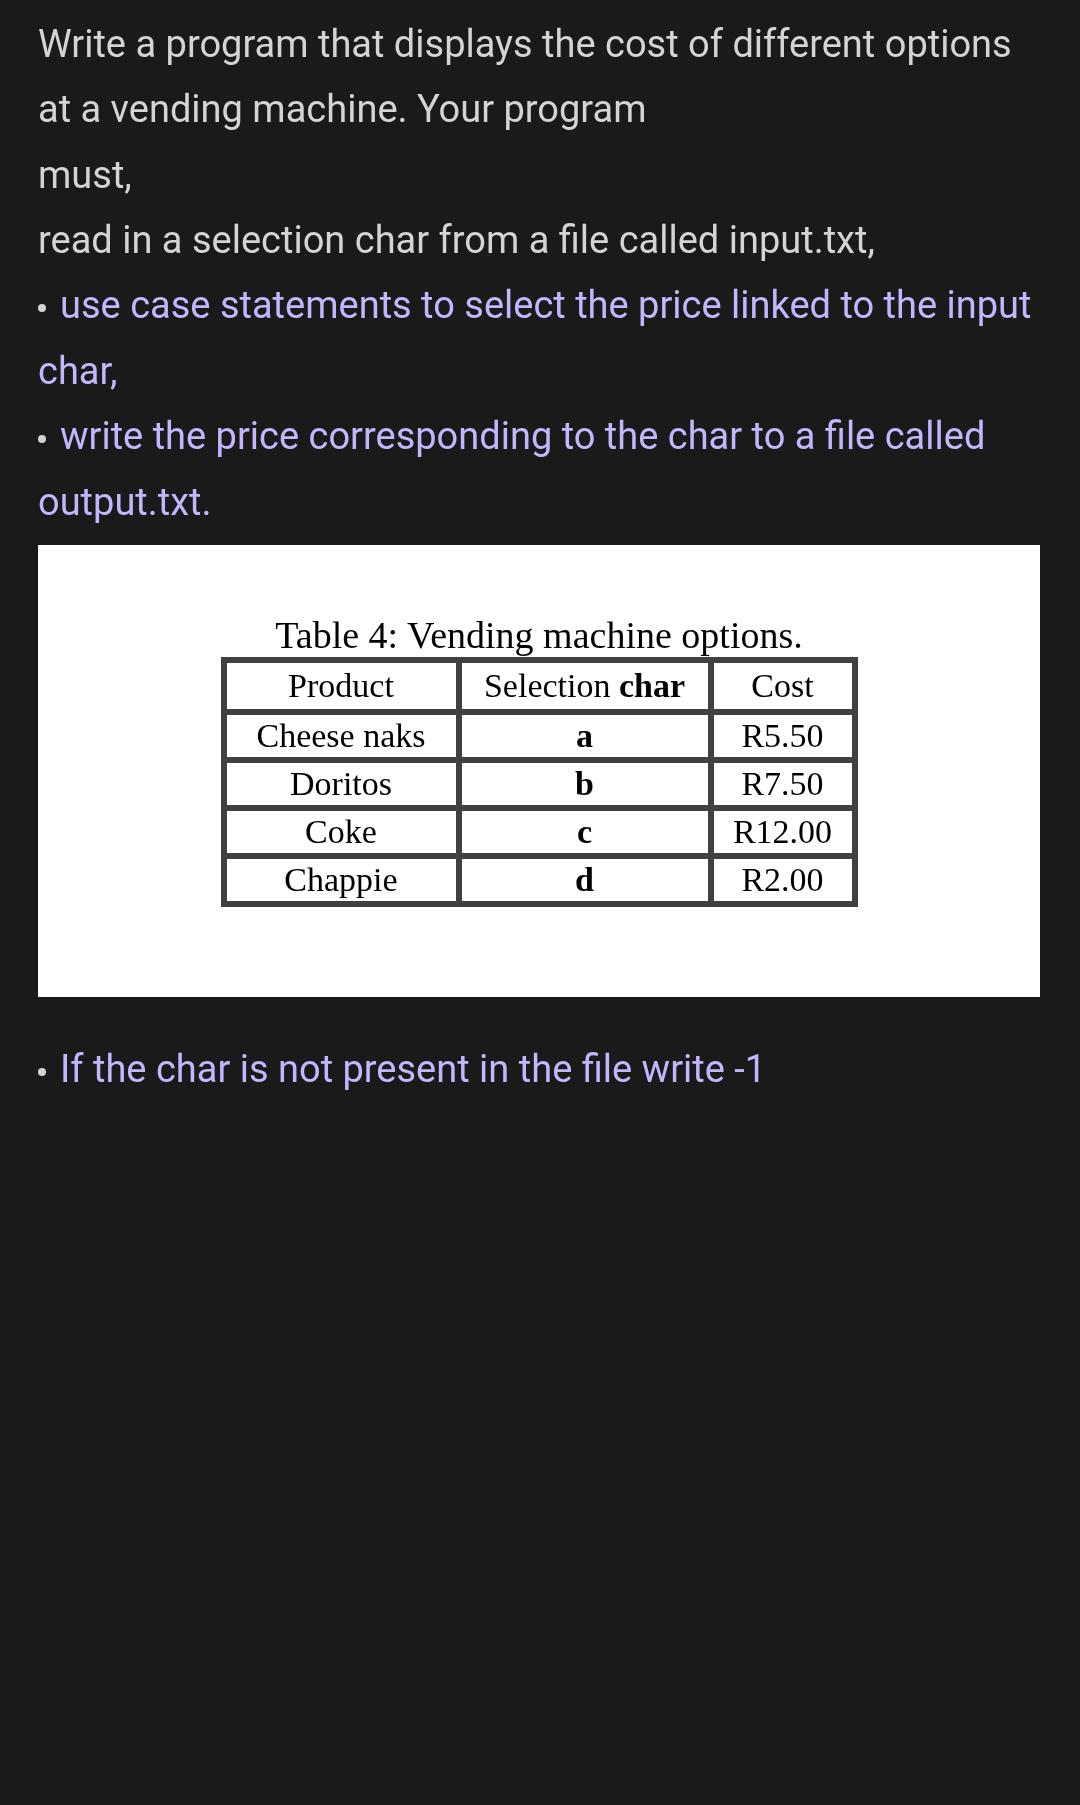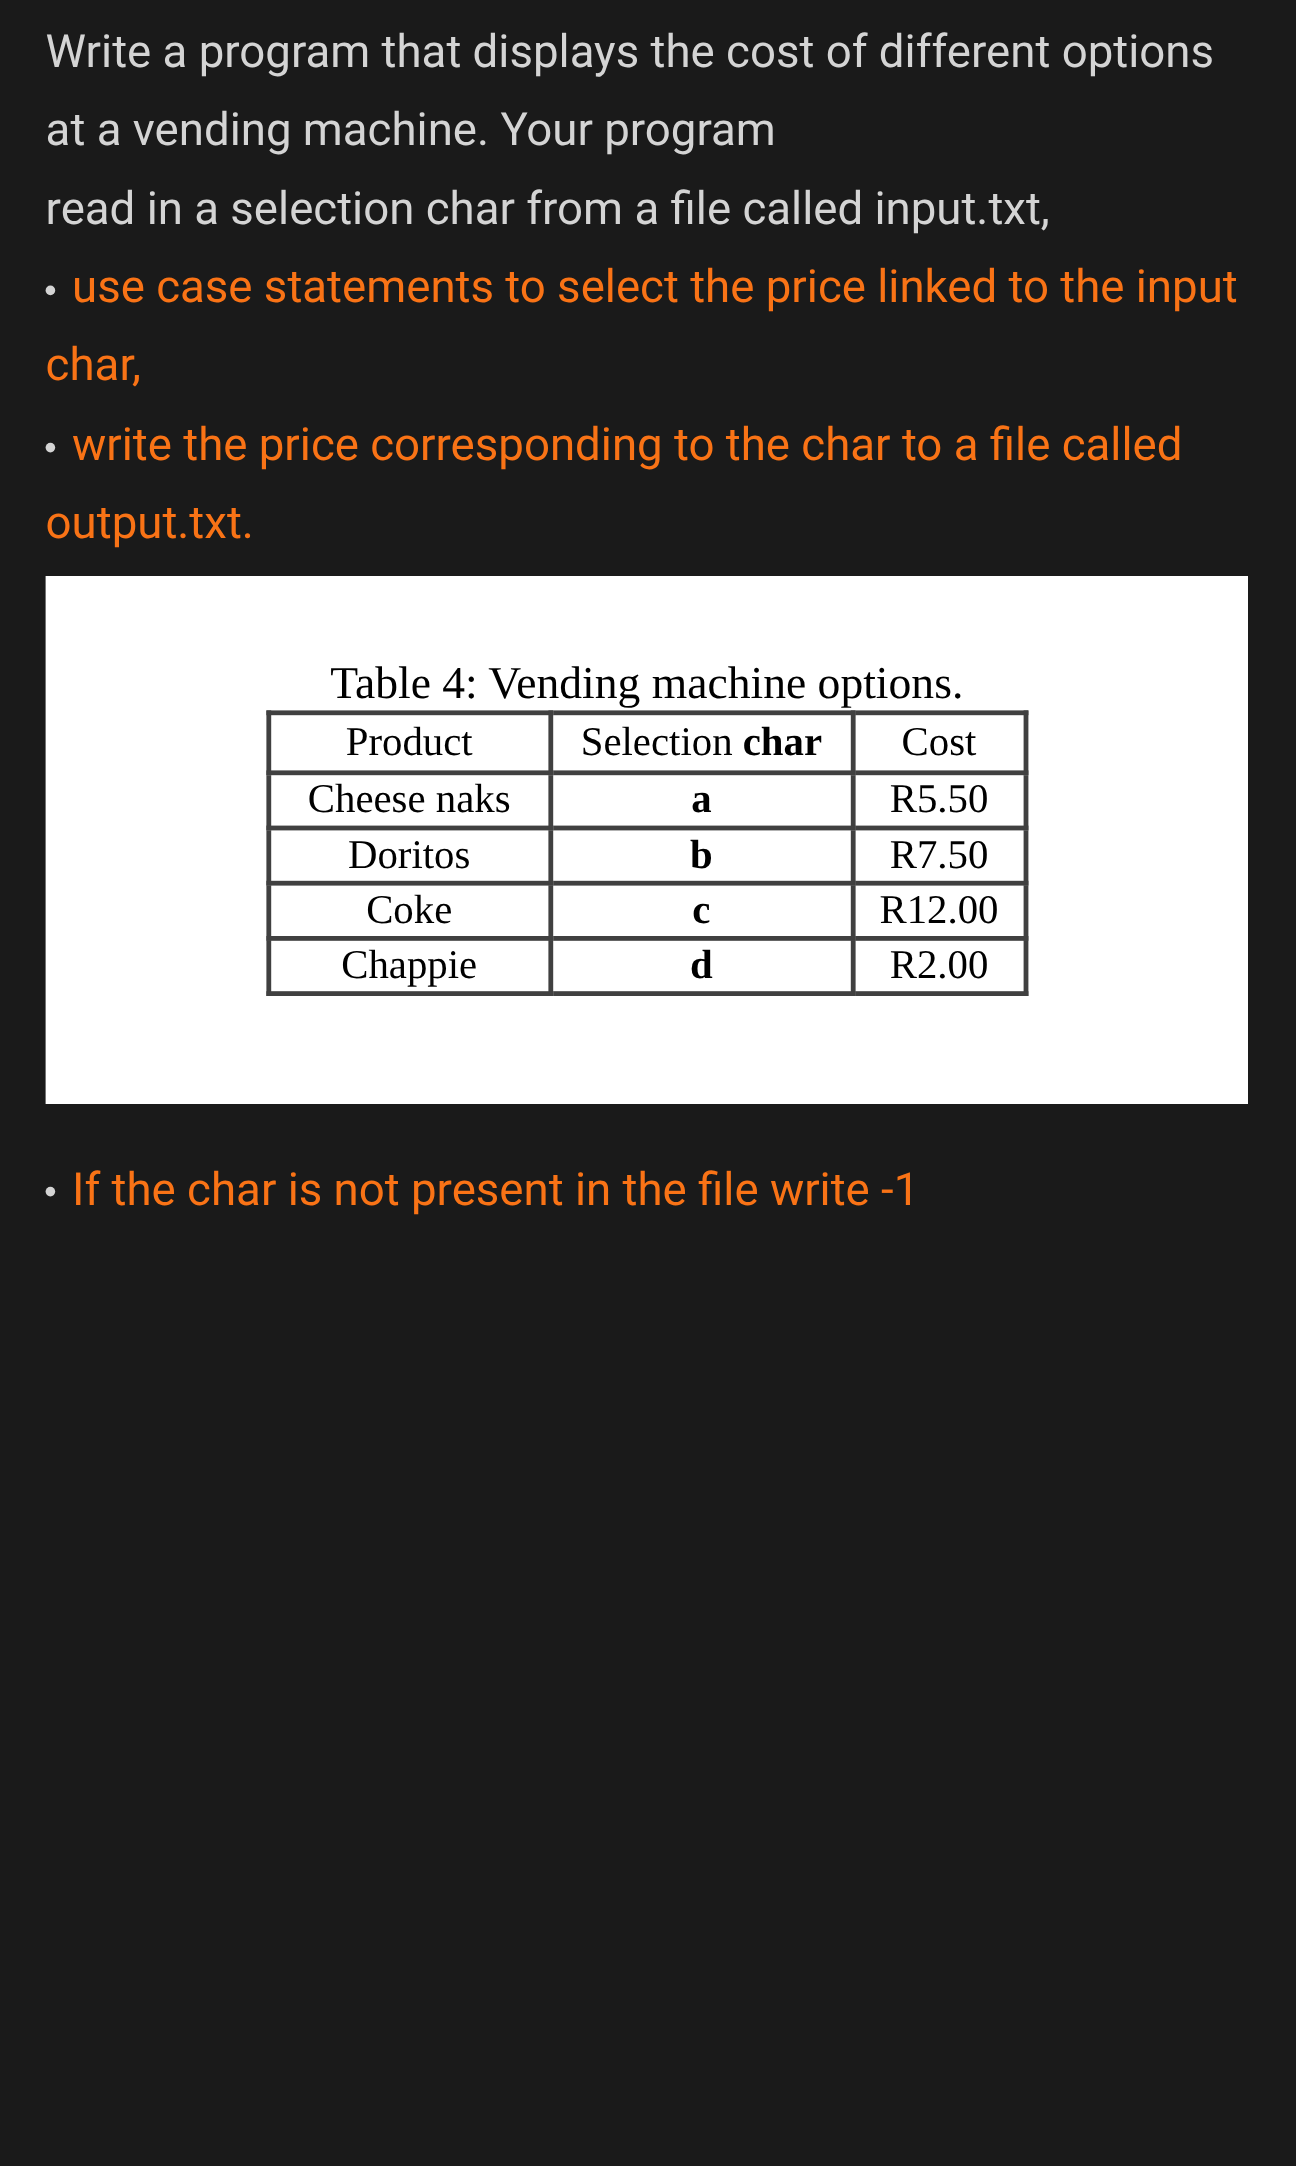--- a/index.html
+++ b/index.html
@@ -20,21 +20,21 @@
     }
     .instruction-text {
       font-size: 38px;
       line-height: 1.72;
       color: #d4d4d4;
       font-weight: 400;
     }
     .bullet-line {
       font-size: 38px;
       line-height: 1.72;
-      color: #f97316;
+      color: #c4b5fd;
       font-weight: 400;
     }
     .bullet {
       display: inline-block;
       width: 8px;
       height: 8px;
       background-color: #d4d4d4;
       border-radius: 50%;
       vertical-align: middle;
       margin-right: 14px;
@@ -53,21 +53,21 @@
     }
     .vending-table {
       border-collapse: collapse;
       margin: 0 auto;
       font-family: "Times New Roman", Times, serif;
       font-size: 34px;
       color: #000000;
     }
     .vending-table th,
     .vending-table td {
-      border: 4px solid #404040;
+      border: 6px solid #404040;
       padding: 2px 18px;
       text-align: center;
       font-weight: normal;
     }
     .vending-table .col-product {
       width: 235px;
     }
     .vending-table .col-char {
       width: 252px;
     }
@@ -79,20 +79,21 @@
     }
     .header-row td {
       padding: 4px 18px;
     }
   </style>
 </head>
 <body>
 
 <div class="content">
   <p class="instruction-text">Write a program that displays the cost of different options at a vending machine. Your program</p>
+  <p class="instruction-text">must,</p>
   <p class="instruction-text">read in a selection char from a file called input.txt,</p>
   <p class="bullet-line"><span class="bullet"></span><span>use case statements to select the price linked to the input char,</span></p>
   <p class="bullet-line"><span class="bullet"></span><span>write the price corresponding to the char to a file called output.txt.</span></p>
 
   <div class="table-image">
     <p class="table-caption"><span>Table 4: </span><span>Vending machine options.</span></p>
     <table class="vending-table">
       <tbody>
           <tr class="header-row">
         <td class="col-product">Product</td>

